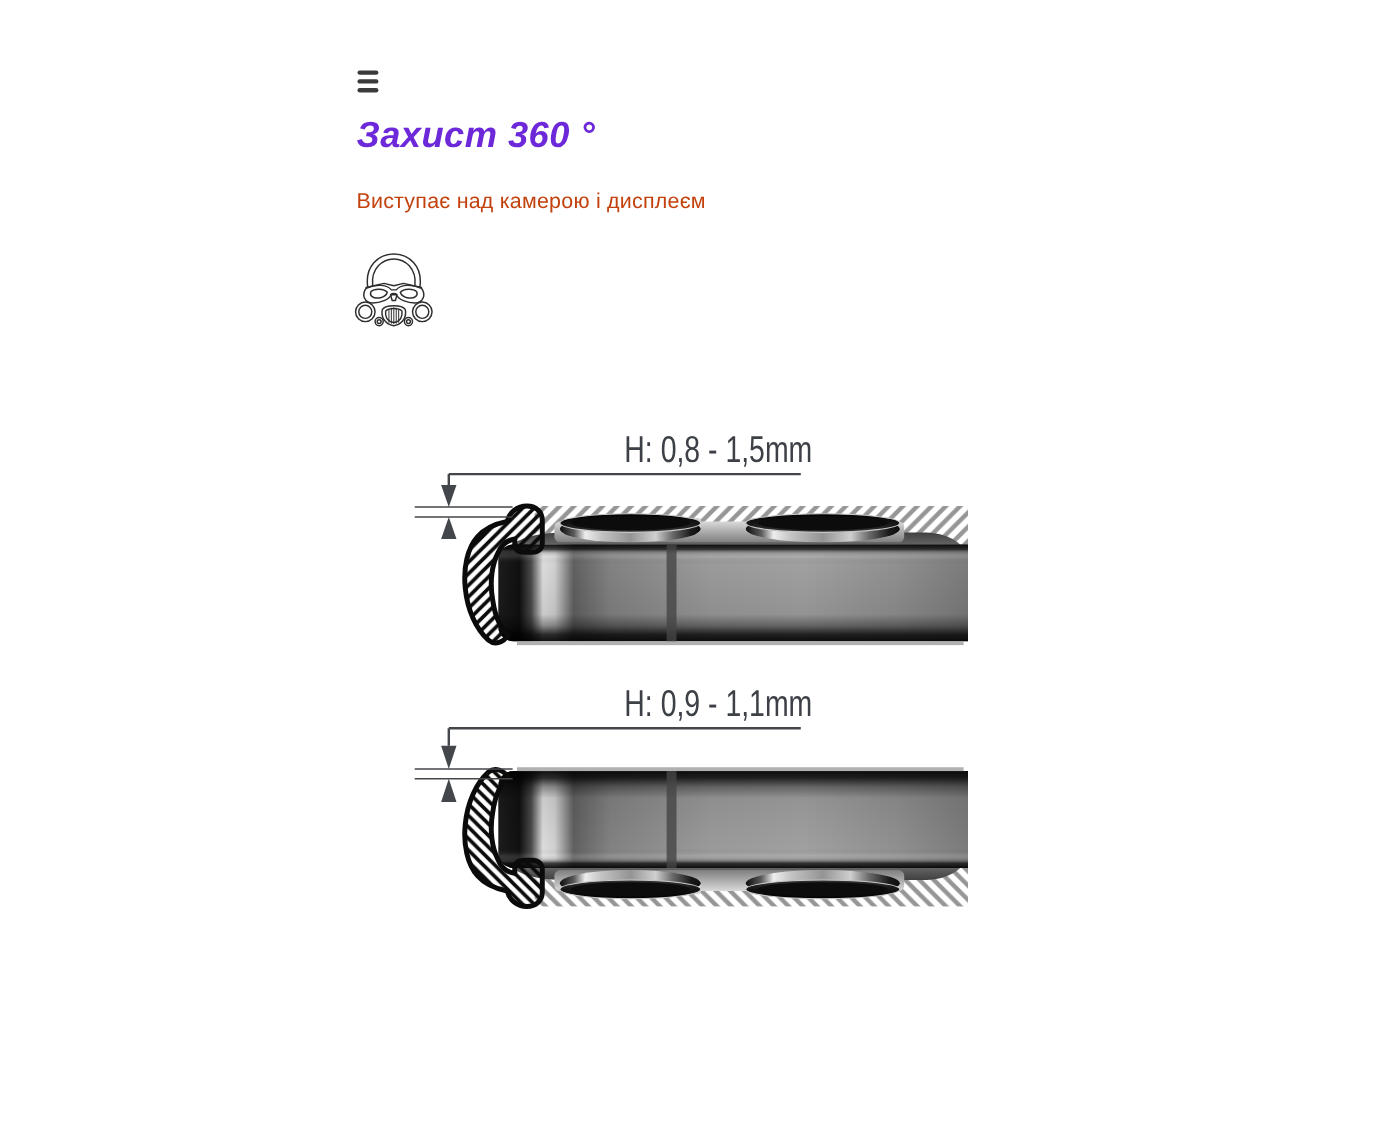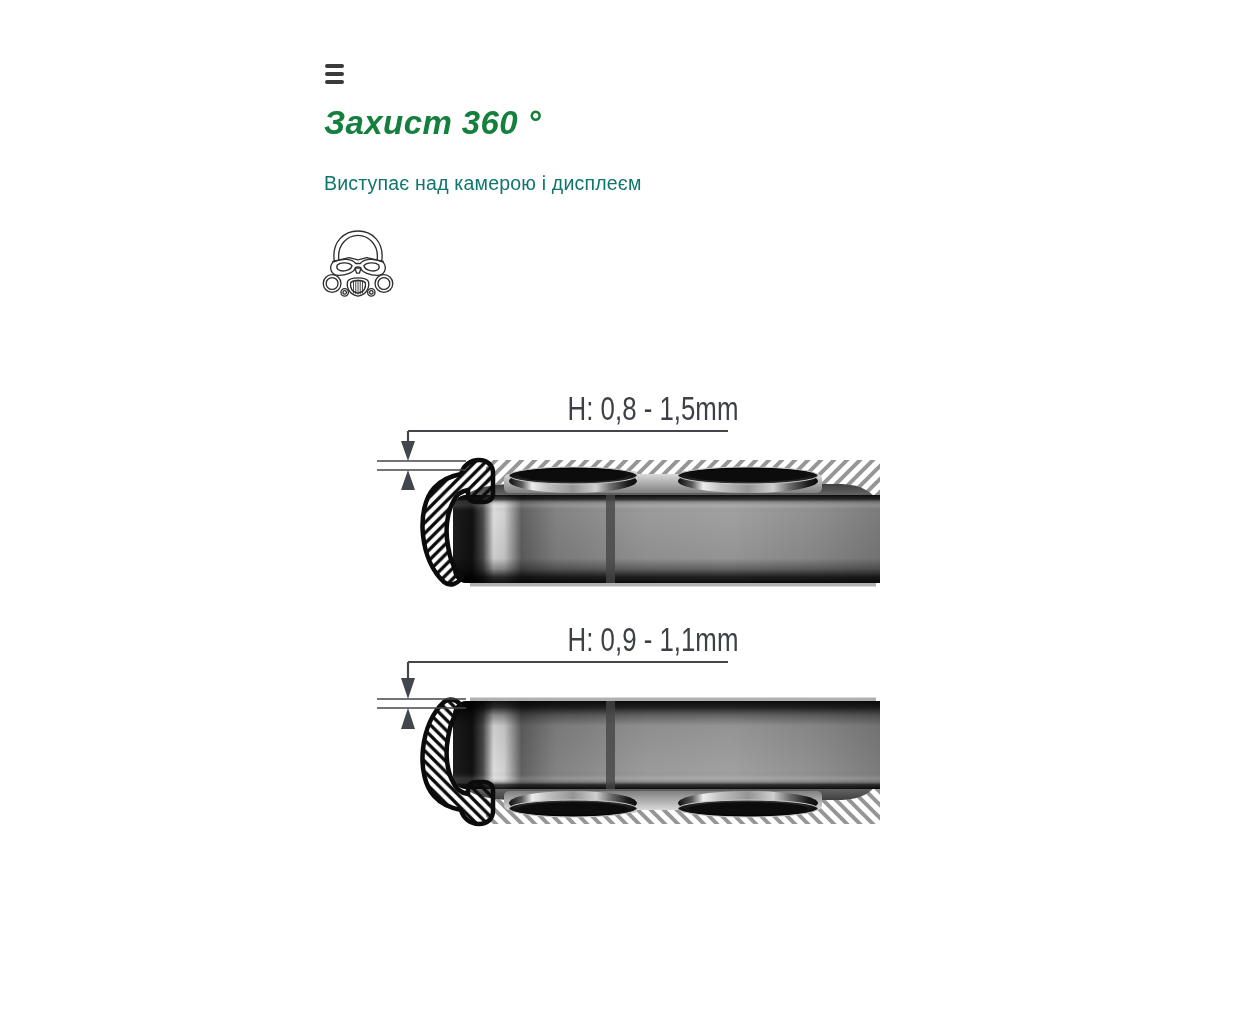--- a/index.html
+++ b/index.html
@@ -10,25 +10,25 @@
   }
   .menu-btn{
     position:absolute;left:325px;top:64px;width:20px;height:20px;
     display:flex;flex-direction:column;justify-content:space-between;
     background:none;border:none;padding:0;cursor:pointer;
   }
   .menu-btn .bar{width:19px;height:4px;border-radius:2px;background:#3b3b3d;}
   .page-title{
     position:absolute;left:324px;top:104px;margin:0;
     font-size:33px;font-weight:700;font-style:italic;
-    letter-spacing:0.4px;color:#15803d;
+    letter-spacing:0.4px;color:#6d28d9;
   }
   .page-subtitle{
     position:absolute;left:324px;top:172px;margin:0;
-    font-size:19.5px;font-weight:400;color:#0f766e;letter-spacing:0.2px;
+    font-size:19.5px;font-weight:400;color:#c2410c;letter-spacing:0.2px;
   }
   .brand-icon{position:absolute;left:321px;top:226px;width:74px;height:78px;}
   .diagram{position:absolute;left:370px;width:560px;height:250px;}
   #diagram-1{top:378px;}
   #diagram-2{top:612px;}
   .dim-label{
     font-family:"Liberation Sans",sans-serif;
     font-size:34px;fill:#3d4046;font-weight:400;
   }
   .hidden-defs{position:absolute;width:0;height:0;overflow:hidden;}

